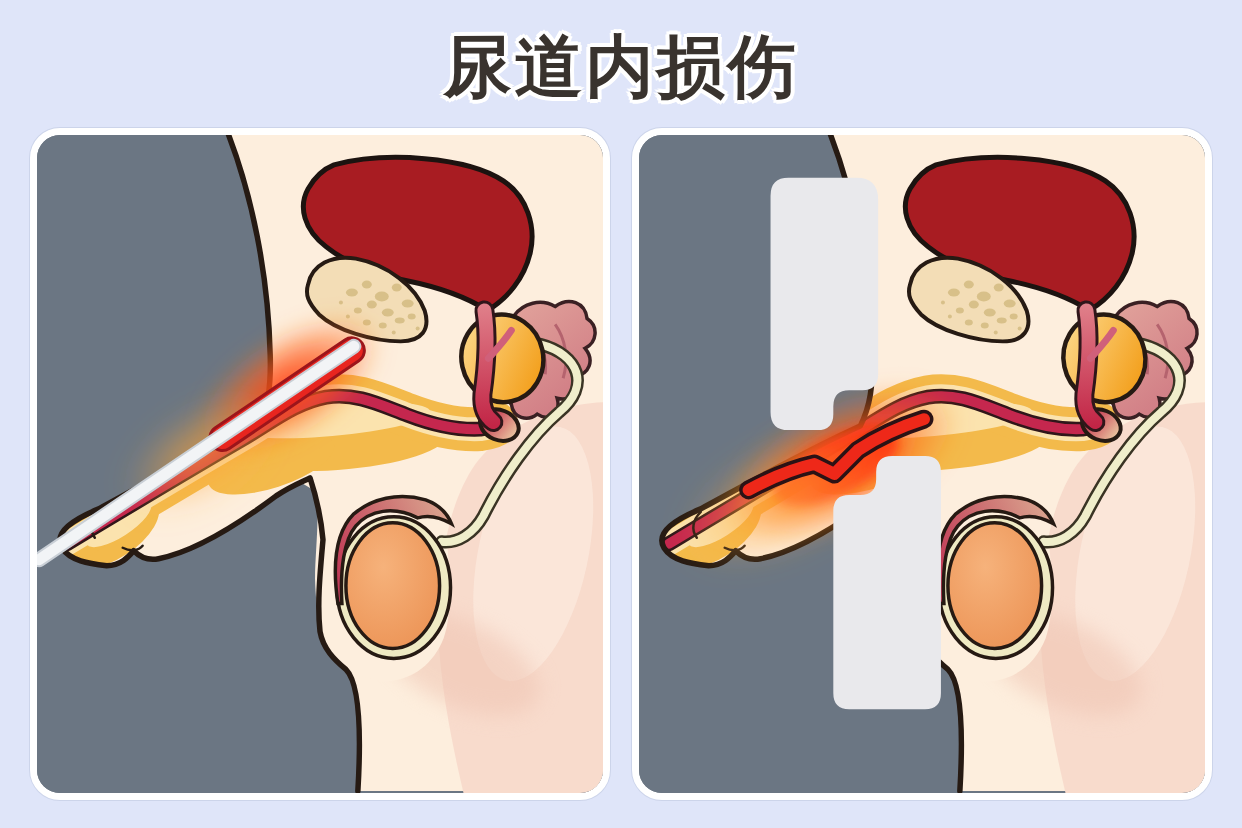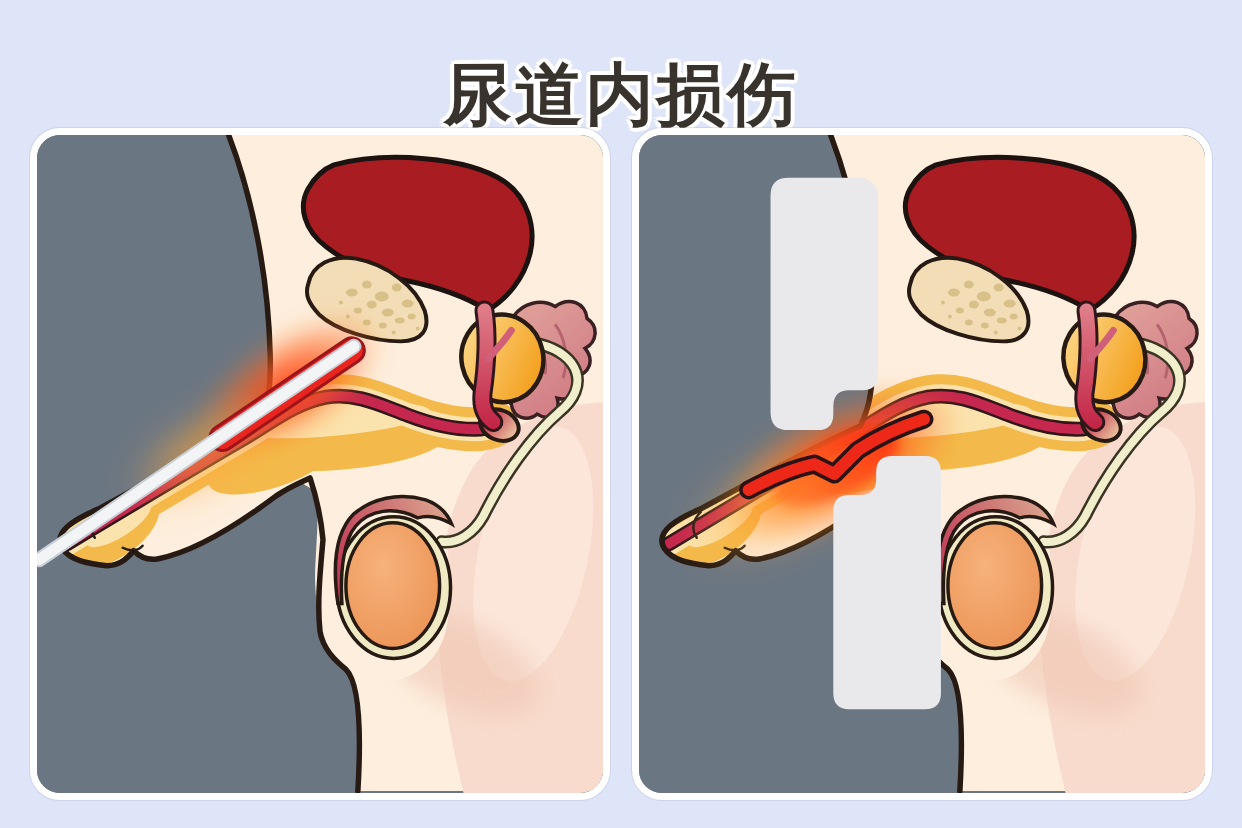--- a/index.html
+++ b/index.html
@@ -4,21 +4,21 @@
 <style>
   html,body{margin:0;padding:0;}
   body{
     width:1242px;height:828px;overflow:hidden;
     background:#dfe5f9;
     font-family:"DejaVu Sans","Liberation Sans",sans-serif;
     position:relative;
   }
   .titles{
     position:absolute;left:0;top:0;width:100%;height:128px;
-    display:flex;flex-direction:row;margin-top:28px;
+    display:flex;flex-direction:row;
   }
   .title-cell{
     flex:1;display:flex;align-items:center;justify-content:center;
     padding-top:6px;
   }
   .panel-title{
     font-size:68px;font-weight:800;color:#39332e;letter-spacing:3px;
     text-shadow:-3px -3px 0 #fff,3px -3px 0 #fff,-3px 3px 0 #fff,3px 3px 0 #fff,
                 0 -4px 0 #fff,0 4px 0 #fff,-4px 0 0 #fff,4px 0 0 #fff;
     white-space:nowrap;line-height:1;

